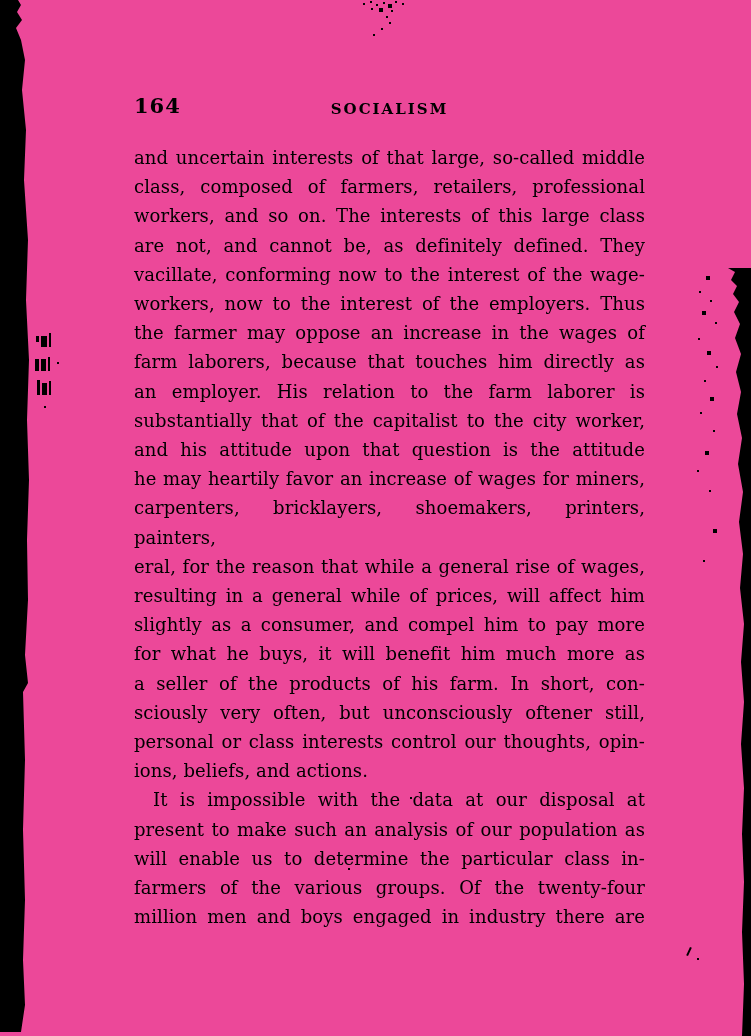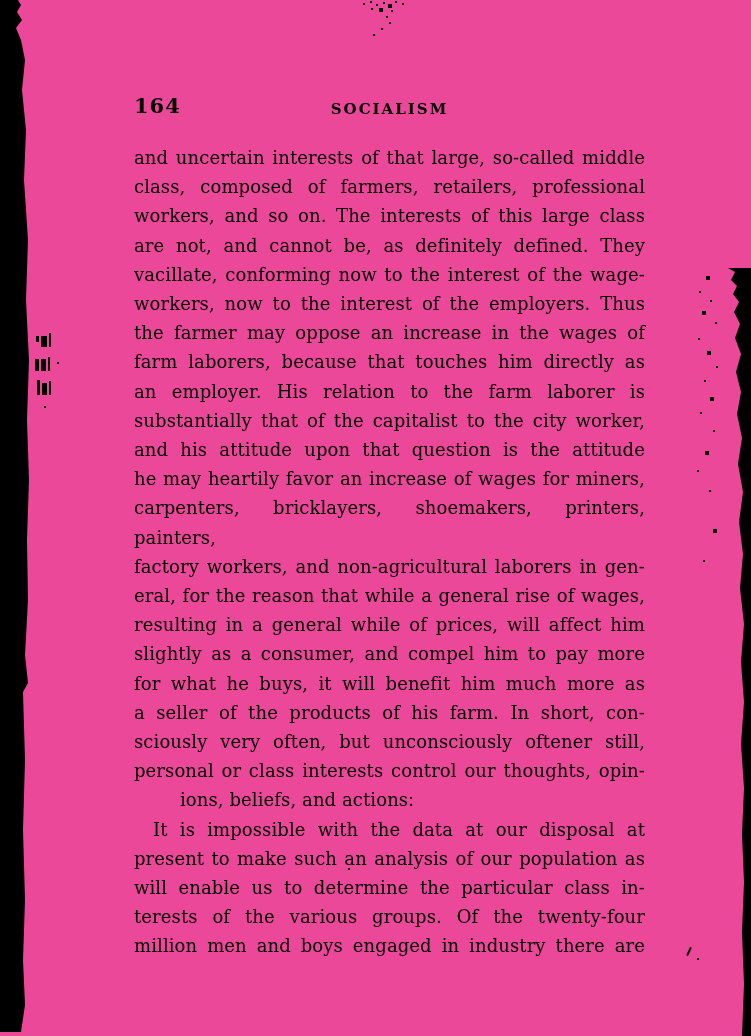--- a/index.html
+++ b/index.html
@@ -19,21 +19,21 @@
   .runhead{
     position:absolute;left:134px;top:100px;width:511px;
     text-align:center;font-size:15px;font-weight:bold;letter-spacing:2px;
   }
   
   .textblock{
     position:absolute;left:134px;top:143px;width:511px;
     font-size:18px;line-height:29.2px;letter-spacing:0.1px;
   }
   .ln{text-align:justify;text-align-last:justify;}
-  .ln-end{text-align-last:left;margin-left:46px;}
+  .ln-end{text-align-last:left;}
   .ln-indent{text-indent:19px;}
   
   .gutter-left{
     position:absolute;left:0;top:0;width:30px;height:1032px;background:#000;
     clip-path:polygon(0px 0px,18px 0px,21px 5px,17px 12px,22px 20px,16px 28px,
       21px 40px,25px 60px,22px 90px,26px 130px,24px 180px,28px 240px,26px 300px,
       29px 360px,27px 420px,29px 480px,27px 540px,28px 600px,25px 655px,28px 683px,
       23px 692px,25px 760px,23px 830px,25px 900px,23px 960px,25px 1005px,21px 1032px,
       0px 1032px);
   }
@@ -98,35 +98,34 @@
       <div class="ln">are not, and cannot be, as definitely defined.  They</div>
       <div class="ln">vacillate, conforming now to the interest of the wage-</div>
       <div class="ln">workers, now to the interest of the employers.  Thus</div>
       <div class="ln">the farmer may oppose an increase in the wages of</div>
       <div class="ln">farm laborers, because that touches him directly as</div>
       <div class="ln">an employer.  His relation to the farm laborer is</div>
       <div class="ln">substantially that of the capitalist to the city worker,</div>
       <div class="ln">and his attitude upon that question is the attitude</div>
       <div class="ln">he may heartily favor an increase of wages for miners,</div>
       <div class="ln">carpenters, bricklayers, shoemakers, printers, painters,</div>
-      <div class="ln">factory workers, and non-agricultural laborers in gen-</div>
       <div class="ln">eral, for the reason that while a general rise of wages,</div>
       <div class="ln">resulting in a general while of prices, will affect him</div>
       <div class="ln">slightly as a consumer, and compel him to pay more</div>
       <div class="ln">for what he buys, it will benefit him much more as</div>
       <div class="ln">a seller of the products of his farm.  In short, con-</div>
       <div class="ln">sciously very often, but unconsciously oftener still,</div>
       <div class="ln">personal or class interests control our thoughts, opin-</div>
       <div class="ln ln-end">ions, beliefs, and actions.</div>
     </div>
     <div>
       <div class="ln ln-indent">It is impossible with the data at our disposal at</div>
       <div class="ln">present to make such an analysis of our population as</div>
       <div class="ln">will enable us to determine the particular class in-</div>
-      <div class="ln">terests of the various groups.  Of the twenty-four</div>
+      <div class="ln">farmers of the various groups.  Of the twenty-four</div>
       <div class="ln">million men and boys engaged in industry there are</div>
     </div>
   </div>
 
   <div class="gutter-left"></div>
   <div class="gutter-right"></div>
   <div class="speckles"></div>
   <div class="scribble sc1">
       <i></i>
       <i></i>

